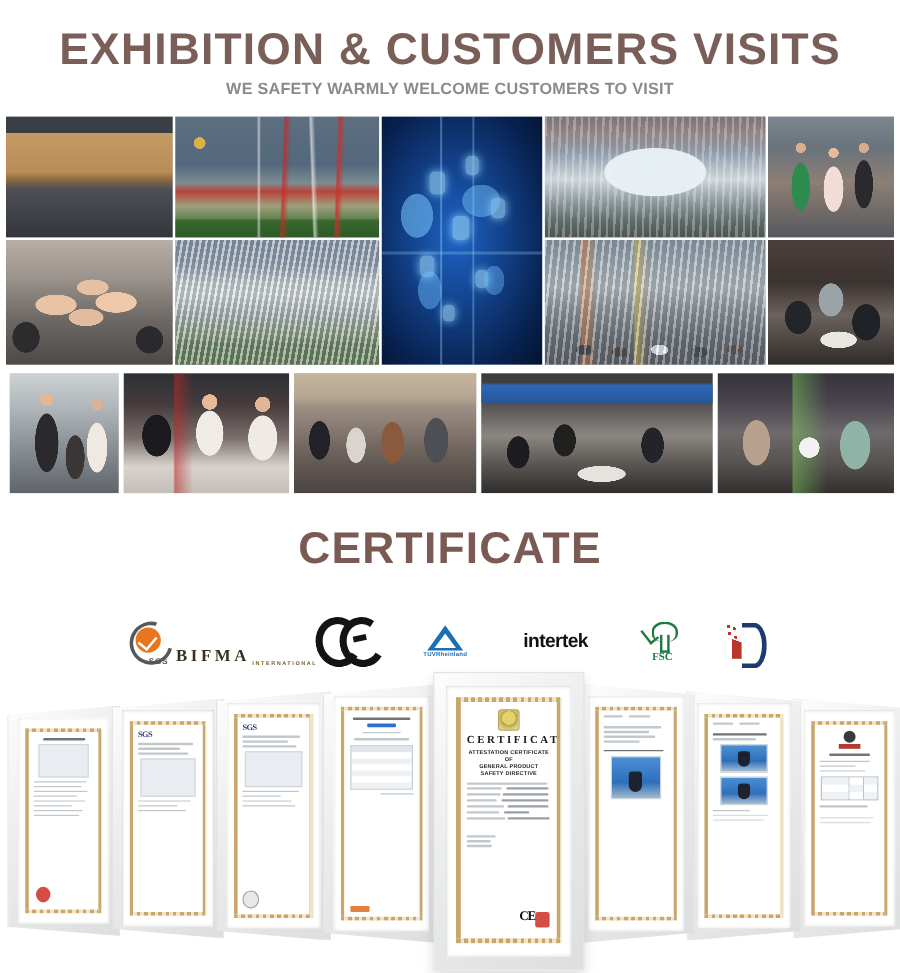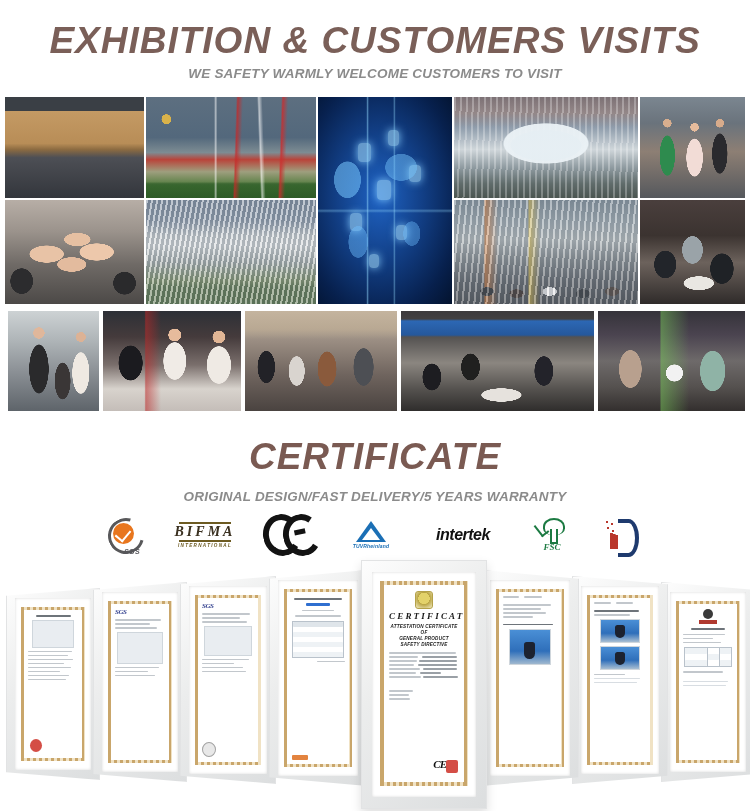--- a/index.html
+++ b/index.html
@@ -1,21 +1,21 @@
 <!DOCTYPE html>
 <html><head>
 <meta charset="utf-8">
 <style>
   html,body{margin:0;padding:0;}
   body{
     width:750px;height:811px;background:#ffffff;overflow:hidden;
     font-family:"Liberation Sans",sans-serif;
     -webkit-font-smoothing:antialiased;
   }
-  .page{position:relative;width:750px;height:671px;background:#fff;font-style:italic;}
+  .page{position:relative;width:750px;height:671px;background:#fff;}
 
   
   .sec-title{
     text-align:center;font-weight:bold;letter-spacing:1.5px;
     font-family:"Liberation Sans",sans-serif;
   }
   #exh-title{
     position:absolute;left:0;top:18px;width:750px;height:46px;
     font-size:37px;line-height:46px;color:#7a5f58;letter-spacing:1px;
   }
@@ -186,21 +186,21 @@
   .lg-sgs{width:44px;}
   .sgs-ring{position:absolute;left:4px;top:3px;width:30px;height:30px;border-radius:50%;
     border:3px solid #58585a;border-right-color:transparent;transform:rotate(-30deg);}
   .sgs-c{position:absolute;left:9px;top:8px;width:21px;height:21px;border-radius:50%;
     background:#e8761e;}
   .sgs-c:after{content:"";position:absolute;left:5px;top:4px;width:8px;height:12px;
     border:2.5px solid #fff;border-top:none;border-left:none;transform:rotate(40deg);}
   .sgs-t{position:absolute;left:20px;bottom:0;font-size:7px;font-weight:bold;color:#55555a;letter-spacing:.4px;}
 
   
-  .lg-bifma{width:62px;flex-direction:column;gap:1px;}
+  .lg-bifma{width:62px;flex-direction:row;gap:1px;align-items:flex-end;}
   .bif-top{width:52px;height:2px;background:#6d5b22;}
   .bif-w{font-size:14px;font-weight:bold;color:#3b3121;letter-spacing:3px;
     font-family:"Liberation Serif",serif;line-height:14px;}
   .bif-bot{width:52px;height:1.5px;background:#6d5b22;}
   .bif-sub{font-size:4.6px;letter-spacing:1.3px;color:#6d5b22;font-weight:bold;}
 
   
   .lg-ce{width:56px;}
   .ce-g{position:absolute;width:26px;height:30px;border:6px solid #131313;border-radius:50%;
     border-right-color:transparent;transform:rotate(-12deg);}
@@ -342,21 +342,20 @@
     <div class="ph" style="left:401px;top:216px;width:193px;height:100px;">
       <div class="fill b4"></div>
       </div>
 
     <div class="ph" style="left:598px;top:216px;width:147px;height:100px;">
       <div class="fill b5"></div>
       </div>
   </div>
 
   <div class="sec-title" id="cert-title">CERTIFICATE</div>
-  <div id="cert-sub">ORIGINAL DESIGN/FAST DELIVERY/5 YEARS WARRANTY</div>
 
   <div id="logo-strip">
 
     <div class="logo lg-sgs">
       <span class="sgs-ring"></span>
         <span class="sgs-c"></span>
       <span class="sgs-t">SGS</span>
     </div>
 
     <div class="logo lg-bifma">

